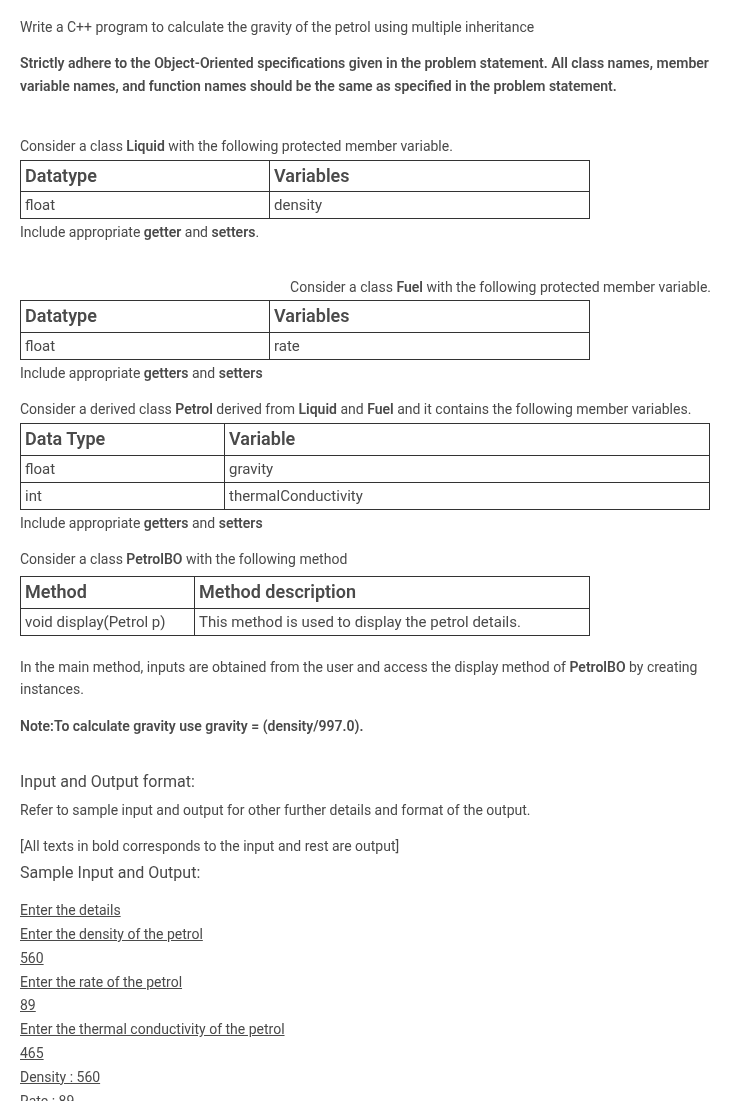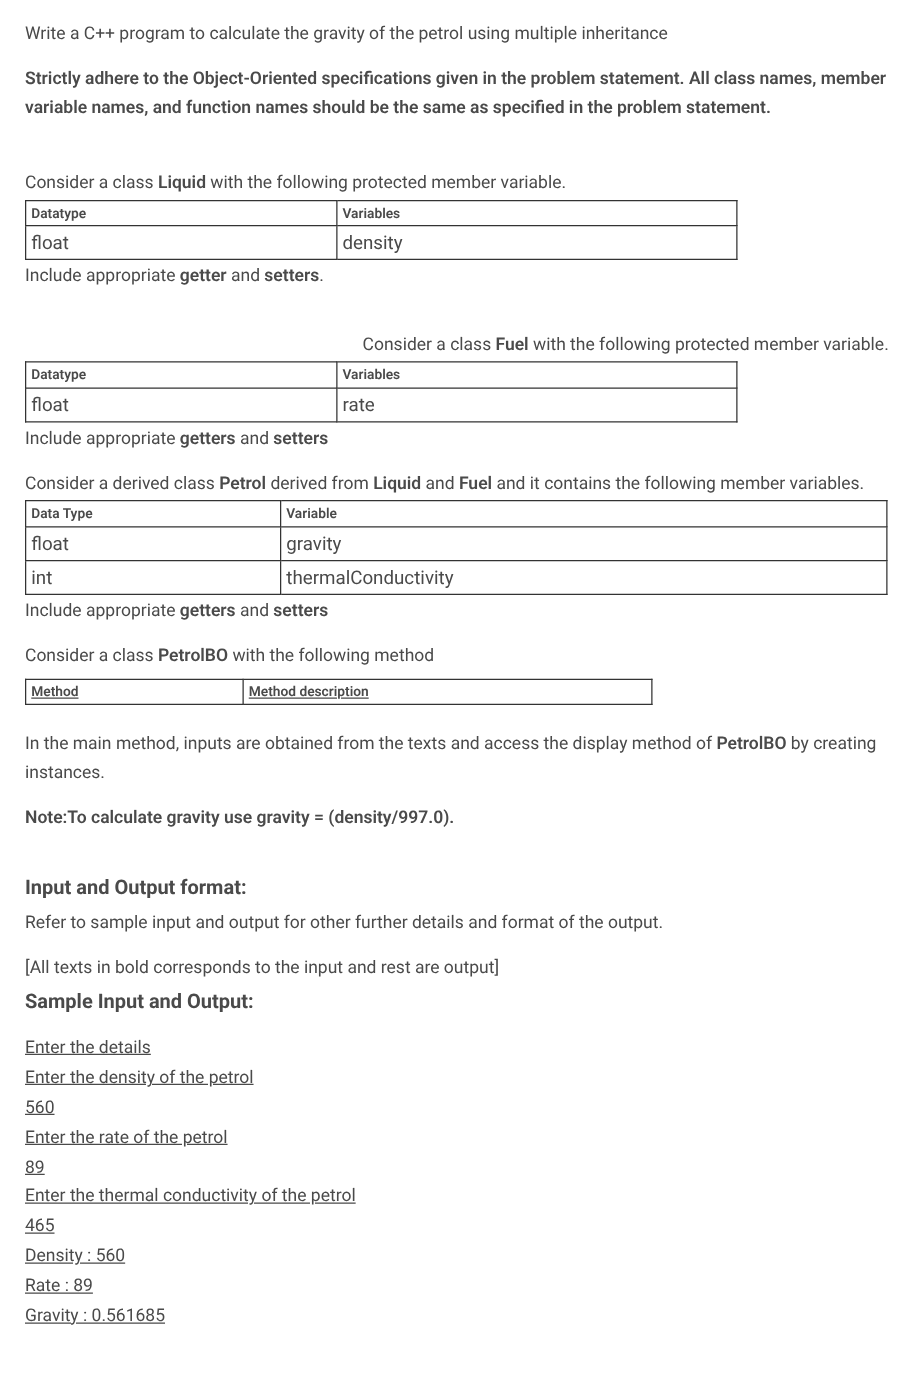--- a/index.html
+++ b/index.html
@@ -24,26 +24,26 @@
   td {
     border: 1px solid #333;
     padding: 1px 4px;
     font-size: 15px;
     vertical-align: top;
   }
   .tbl1 { width: 570px; }
   .tbl1 td:first-child { width: 240px; }
   .tbl2 { width: 690px; }
   .tbl2 td:first-child { width: 195px; }
-  .tbl3 { width: 502px; text-decoration: underline; }
+  .tbl3 { width: 570px; }
   .tbl3 td:first-child { width: 165px; }
-  .header-cell { font-weight: 600; font-size: 11px; }
+  .header-cell { font-weight: 600; font-size: 18px; }
   .section-gap { height: 18px; }
   .after-table { margin-top: 2px; margin-bottom: 14px; }
-  .io-heading { font-weight: 700; font-size: 16px; margin-bottom: 4px; }
+  .io-heading { font-weight: 400; font-size: 16px; margin-bottom: 4px; }
   .sample-line { margin: 0; line-height: 1.7; text-decoration: underline; }
 </style>
 </head>
 <body>
 
 <p>Write a C++ program to calculate the gravity of the petrol using multiple inheritance</p>
 
 <p class="bold">Strictly adhere to the Object-Oriented specifications given in the problem statement. All class names, member variable names, and function names should be the same as specified in the problem statement.</p>
 
 <p style="margin-bottom:2px;margin-top:38px;">
@@ -111,27 +111,31 @@
 
 <p style="margin-bottom:6px;">
   <span>Consider a class </span><span class="bold">PetrolBO</span><span> with the following method</span>
 </p>
 <table class="tbl3">
   <tbody>
       <tr>
     <td class="header-cell">Method</td>
     <td class="header-cell">Method description</td>
   </tr>
+  <tr>
+    <td>void display(Petrol p)</td>
+    <td>This method is used to display the petrol details.</td>
+  </tr>
 </tbody>
   </table>
 
 <div class="section-gap"></div>
 
 <p>
-  <span>In the main method, inputs are obtained from the texts and access the display method of </span><span class="bold">PetrolBO</span><span> by creating instances.</span>
+  <span>In the main method, inputs are obtained from the user and access the display method of </span><span class="bold">PetrolBO</span><span> by creating instances.</span>
 </p>
 
 <p class="bold">Note:To calculate gravity use gravity = (density/997.0).</p>
 
 <div class="section-gap"></div>
 
 <p class="io-heading">Input and Output format:</p>
 <p>Refer to sample input and output for other further details and format of the output.</p>
 
 <p style="margin-bottom:2px;">[All texts in bold corresponds to the input and rest are output]</p>

